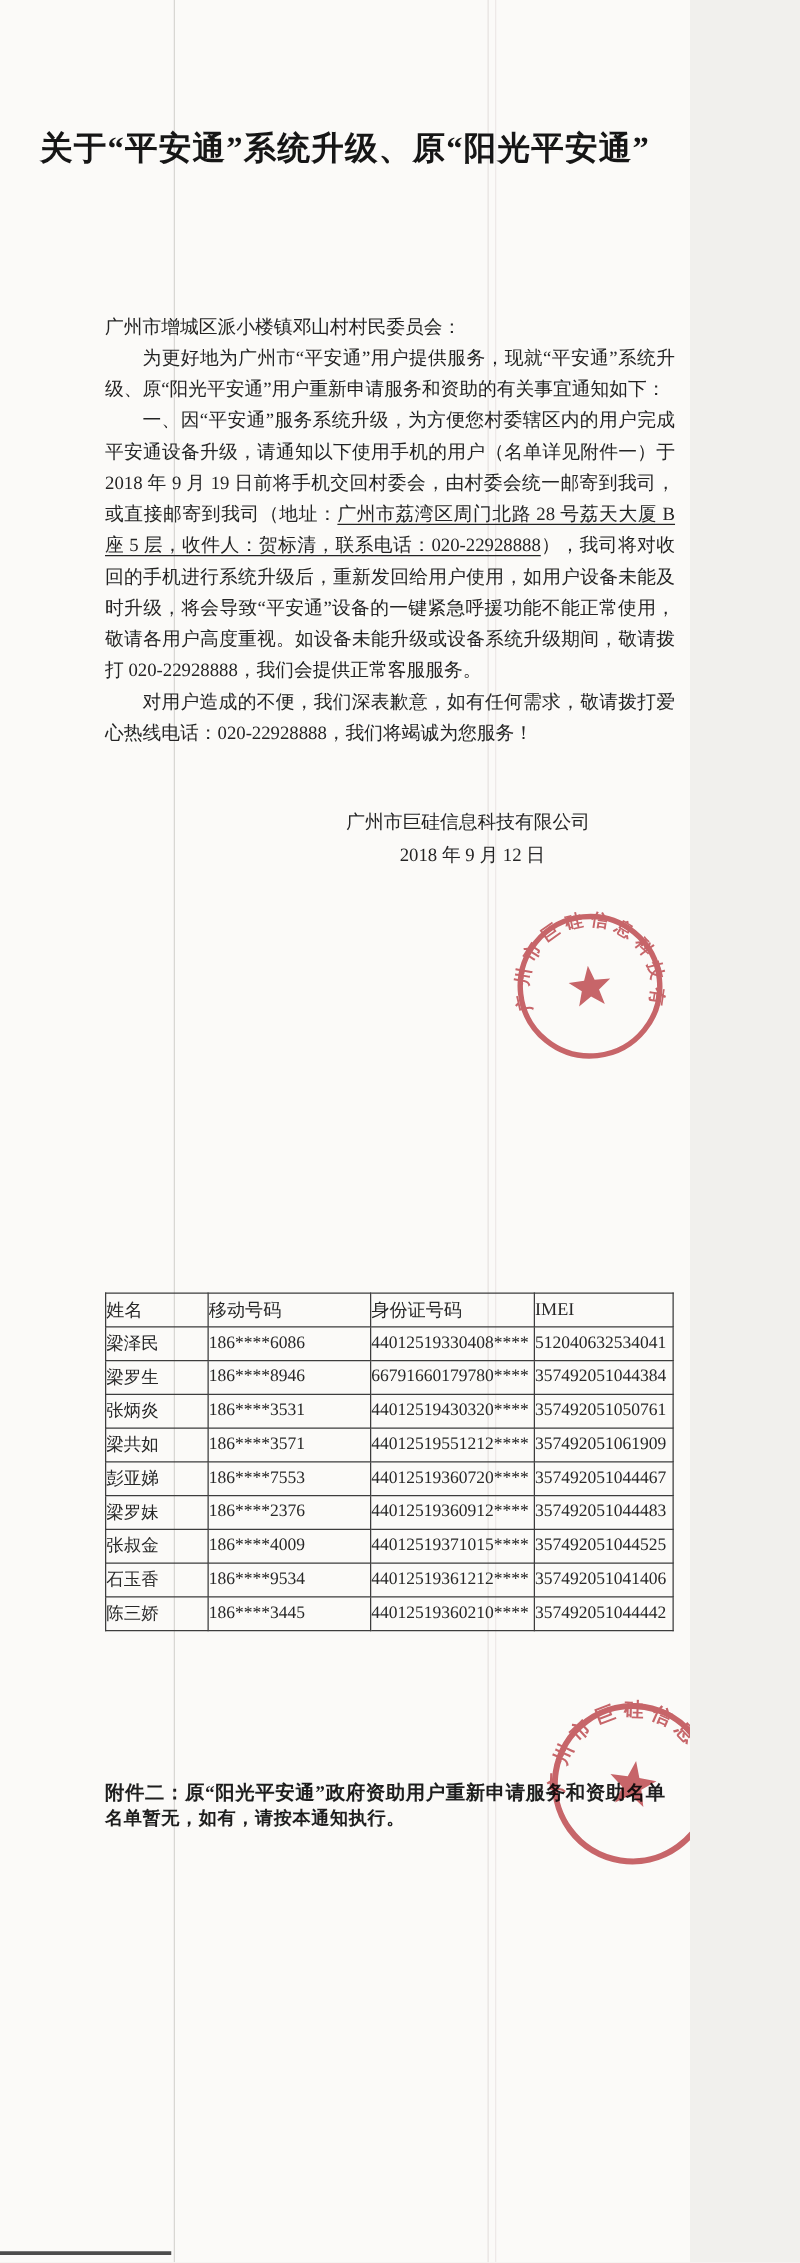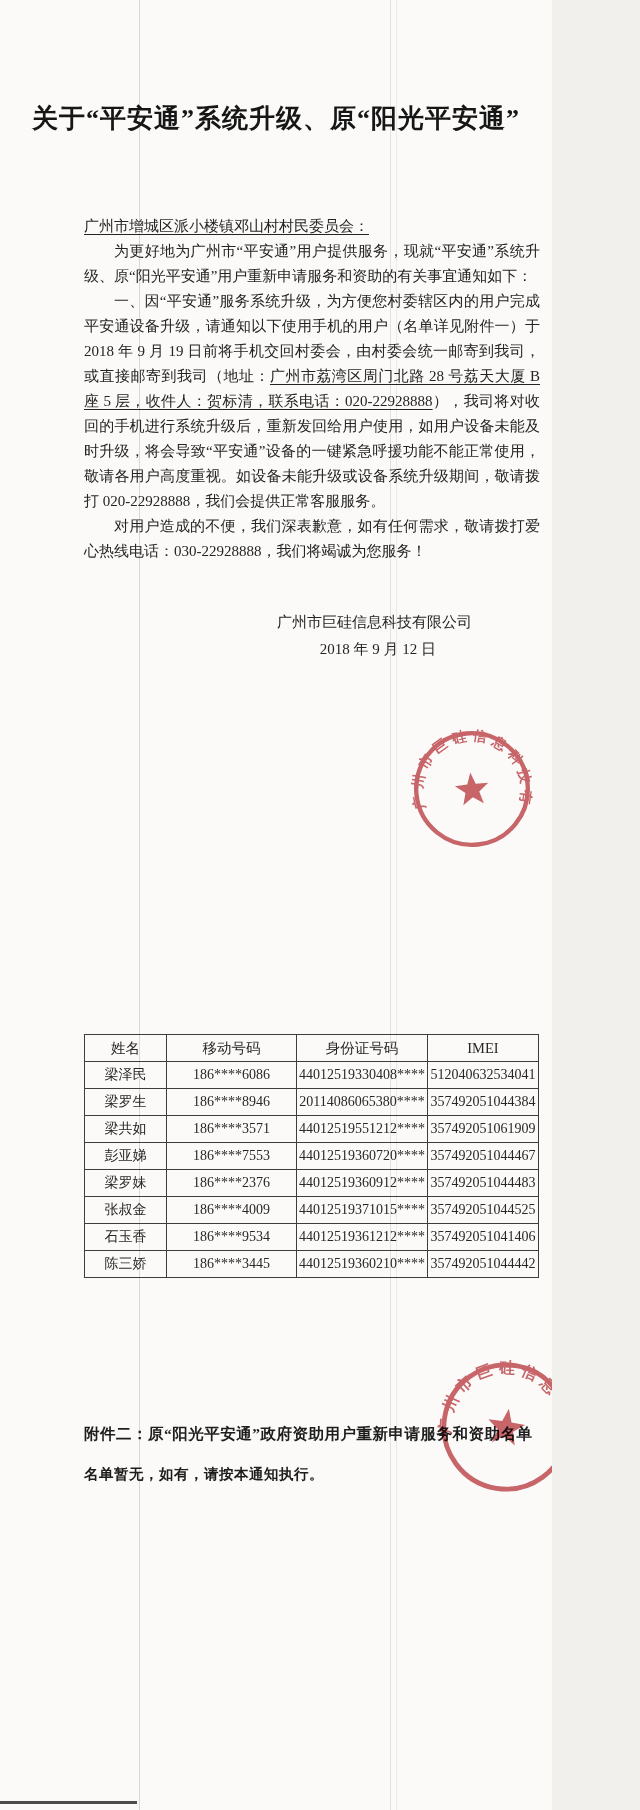--- a/index.html
+++ b/index.html
@@ -19,41 +19,41 @@
     text-align:center; font-weight:bold; font-size:26px; line-height:37px;
     color:#161616; letter-spacing:1px;
   }
 
   .content {
     position:absolute; top:214px; left:84px; width:456px;
     font-size:15px; line-height:25px; color:#242424;
     text-align:justify; text-justify:inter-character;
   }
   .content p { margin:0; text-indent:2em; }
-  .salutation { text-decoration:underline; text-underline-offset:3px; font-weight:500; }
+  .salutation { text-underline-offset:3px; font-weight:500;margin-top:36px; }
   .u { text-decoration:underline; text-underline-offset:3px; }
 
   .signature { margin-top:46px; text-align:right; text-indent:0; }
   .sig-company { padding-right:68px; }
   .sig-date { padding-right:104px; line-height:28px; }
 
   .att1 { position:absolute; top:1034px; left:84px; width:456px; color:#1d1d1d; }
   .att-title { font-weight:bold; font-size:15.5px; letter-spacing:0.5px; }
   .att1 .att-title { margin-bottom:9px; }
   table { border-collapse:collapse; width:454px; table-layout:fixed; }
   th,td {
     border:1.6px solid #3d3d3d; height:26px; padding:0;
-    text-align:center; vertical-align:middle;
+    text-align:left; vertical-align:middle;
     font-size:14px; color:#272727; font-weight:normal;
     overflow:hidden; white-space:nowrap;
   }
   th { font-size:14.5px; }
 
   .att2 { position:absolute; top:1424px; left:84px; width:490px; color:#1d1d1d; }
-  .att2-note { font-weight:bold; font-size:14.5px; margin-top:20px; letter-spacing:0.5px; }
+  .att2-note { font-weight:bold; font-size:14.5px; margin-top:0; letter-spacing:0.5px; }
 
   .stamp { position:absolute; mix-blend-mode:multiply; opacity:0.9; pointer-events:none; }
   .stamp-1 { left:410px; top:727px; width:124px; height:124px; transform:rotate(-6deg); }
   .stamp-2 { left:437px; top:1358px; width:138px; height:138px; transform:rotate(9deg); }
 </style>
 </head>
 <body>
 
 <div class="page">
 
@@ -63,21 +63,21 @@
   <div class="smudge"></div>
 
   <div class="title">
     <div>关于“平安通”系统升级、原“阳光平安通”</div>
   </div>
 
   <div class="content">
     <div class="salutation">广州市增城区派小楼镇邓山村村民委员会：</div>
     <p>为更好地为广州市“平安通”用户提供服务，现就“平安通”系统升级、原“阳光平安通”用户重新申请服务和资助的有关事宜通知如下：</p>
     <p><span>一、因“平安通”服务系统升级，为方便您村委辖区内的用户完成平安通设备升级，请通知以下使用手机的用户（名单详见附件一）于 2018 年 9 月 19 日前将手机交回村委会，由村委会统一邮寄到我司，或直接邮寄到我司（地址：</span><span class="u">广州市荔湾区周门北路 28 号荔天大厦 B 座 5 层，收件人：贺标清，联系电话：020-22928888</span><span>），我司将对收回的手机进行系统升级后，重新发回给用户使用，如用户设备未能及时升级，将会导致“平安通”设备的一键紧急呼援功能不能正常使用，敬请各用户高度重视。如设备未能升级或设备系统升级期间，敬请拨打 020-22928888，我们会提供正常客服服务。</span></p>
-    <p>对用户造成的不便，我们深表歉意，如有任何需求，敬请拨打爱心热线电话：030-22928888，我们将竭诚为您服务！</p>
+    <p>对用户造成的不便，我们深表歉意，如有任何需求，敬请拨打爱心热线电话：020-22928888，我们将竭诚为您服务！</p>
 
     <div class="signature">
       <div class="sig-company">广州市巨硅信息科技有限公司</div>
       <div class="sig-date">2018 年 9 月 12 日</div>
     </div>
   </div>
 
   <div class="att1">
     <table>
       <colgroup>
@@ -97,22 +97,28 @@
       <tbody>
           <tr>
             <td>梁泽民</td>
             <td>186****6086</td>
             <td>44012519330408****</td>
             <td>512040632534041</td>
           </tr>
           <tr>
             <td>梁罗生</td>
             <td>186****8946</td>
-            <td>20114086065380****</td>
+            <td>66791660179780****</td>
             <td>357492051044384</td>
+          </tr>
+          <tr>
+            <td>张炳炎</td>
+            <td>186****3531</td>
+            <td>44012519430320****</td>
+            <td>357492051050761</td>
           </tr>
           <tr>
             <td>梁共如</td>
             <td>186****3571</td>
             <td>44012519551212****</td>
             <td>357492051061909</td>
           </tr>
           <tr>
             <td>彭亚娣</td>
             <td>186****7553</td>

